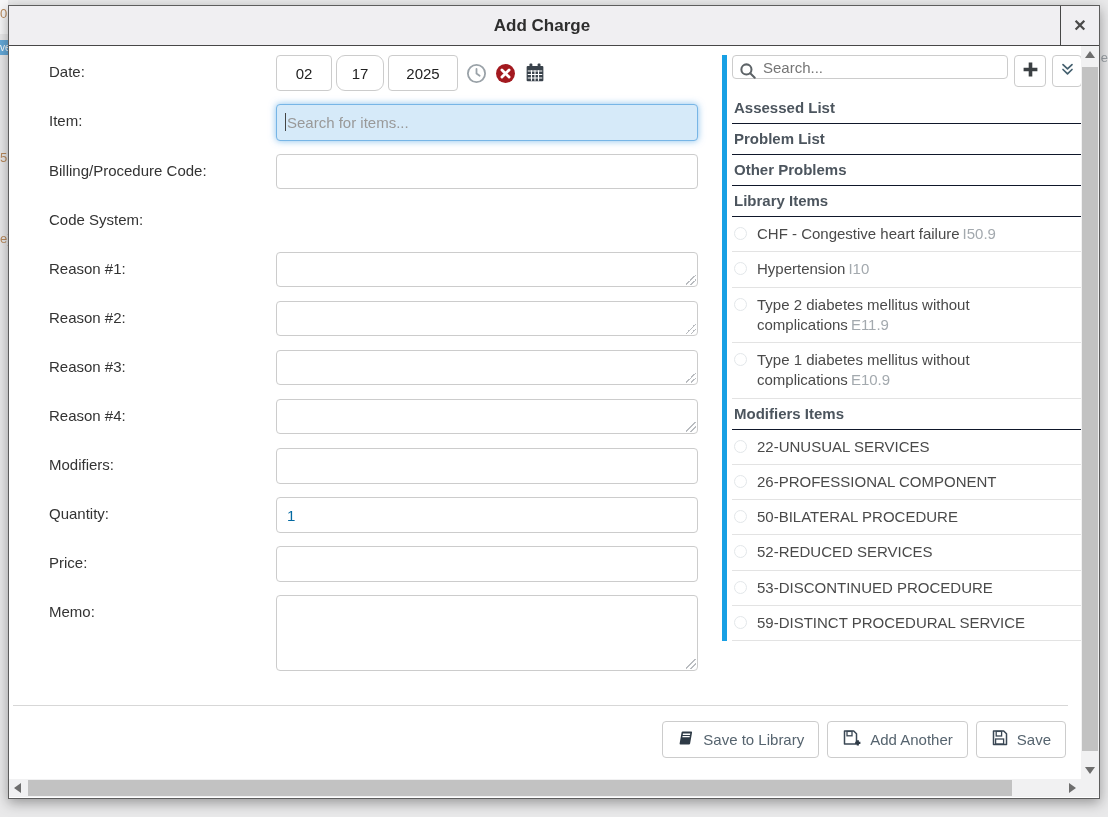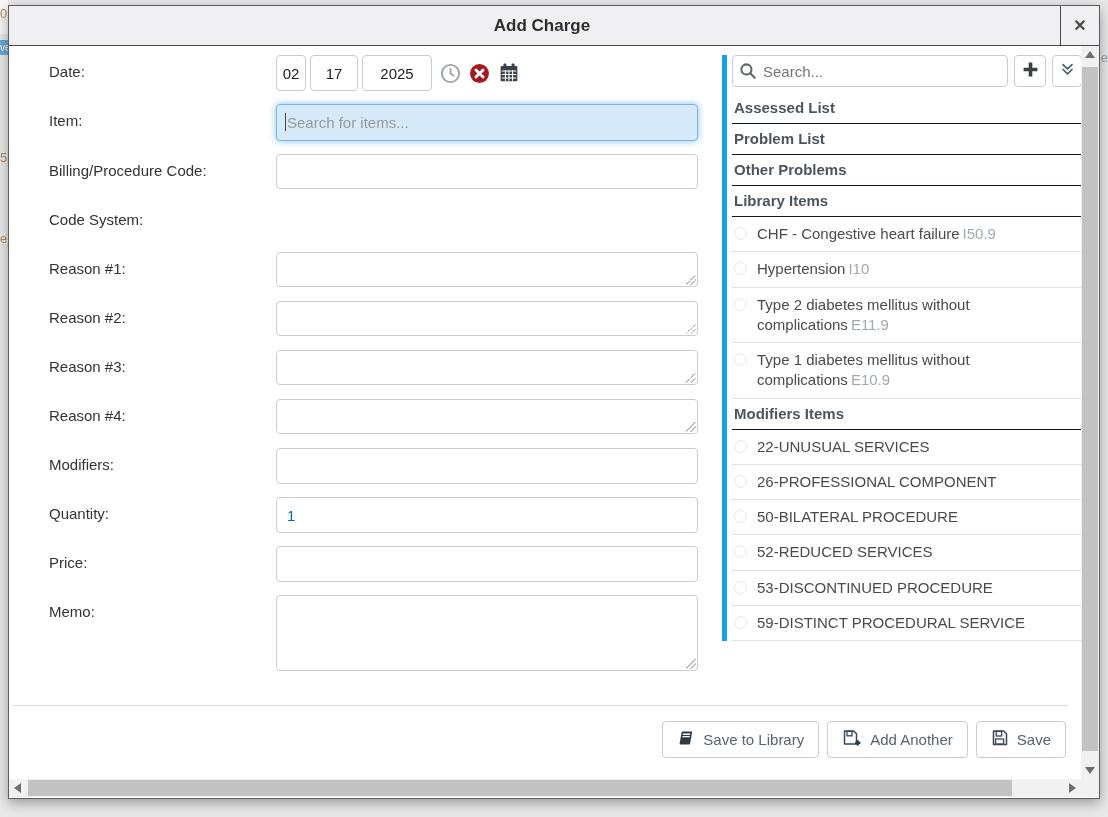--- a/index.html
+++ b/index.html
@@ -30,33 +30,33 @@
          font-family:"Liberation Sans", sans-serif; background:#fff; outline:none; }
   .ta { display:block; width:422px; border:1px solid #ccc; border-radius:4px; padding:6px 10px; font-size:15px; color:#333;
         font-family:"Liberation Sans", sans-serif; resize:none; outline:none; }
   .ta.small { height:35px; } .ta.big { height:76px; }
   .grip { position:absolute; right:2px; bottom:2px; width:10px; height:10px; pointer-events:none;
           background:linear-gradient(135deg, transparent 0 45%, #b9bcc0 45% 54%, transparent 54% 70%, #b9bcc0 70% 79%, transparent 79%); }
 
   .date-wrap { display:flex; align-items:center; }
   .date-ipt { height:36px; border:1px solid #ccc; border-radius:4px; text-align:center; font-size:15px; color:#222;
               font-family:"Liberation Sans", sans-serif; outline:none; }
-  .d-m { width:30px; margin-right:4px; } .d-d { width:48px; margin-right:4px; } .d-y { width:70px; }
+  .d-m { width:56px; margin-right:4px; } .d-d { width:48px; margin-right:4px;border-radius:9px; } .d-y { width:70px; }
   .date-ico { margin-left:8px; display:inline-flex; cursor:pointer; }
 
   .focused { background:#d6eaf9; border-color:#77b5e6 !important; box-shadow:0 0 7px rgba(93,169,230,.75); }
   .focused::placeholder { color:#8e9aa3; }
   .ipt::placeholder, .date-ipt::placeholder { color:#999; }
   .caret-bar { position:absolute; left:9px; top:9px; width:1px; height:18px; background:#444; }
 
   
   .sidebar { position:absolute; left:713px; top:9px; width:360px; border-left:5px solid #18a0e4; padding-left:5px; }
   .sb-search-row { display:flex; gap:6px; margin-bottom:6px; }
   .sb-search { position:relative; flex:1; }
-  .sb-search input { width:100%; height:32px; border:1px solid #ccc; border-radius:4px; padding:0 8px 0 30px; font-size:15px;
+  .sb-search input { width:100%; height:24px; border:1px solid #ccc; border-radius:4px; padding:0 8px 0 30px; font-size:15px;
                      color:#333; font-family:"Liberation Sans", sans-serif; outline:none; }
   .sb-search .mag { position:absolute; left:7px; top:7px; }
   .sb-btn { height:32px; background:#fff; border:1px solid #ccc; border-radius:4px; display:flex; align-items:center;
             justify-content:center; cursor:pointer; }
   .sb-btn.plus { width:32px; } .sb-btn.chev { width:30px; }
   .sb-header { font-size:15px; font-weight:bold; color:#4c555e; padding:6px 2px 7px; border-bottom:1px solid #0f172a; }
   .sb-item { display:flex; gap:10px; padding:7px 2px; border-bottom:1px solid #e3e3e3; font-size:15px; color:#4a4a4a; line-height:1.35; cursor:pointer; }
   .sb-circle { width:13px; height:13px; border:1px solid #e3e7ea; border-radius:50%; margin-top:3px; flex:none; }
   .sb-code { color:#a3a9ae; margin-left:3px; }
 

